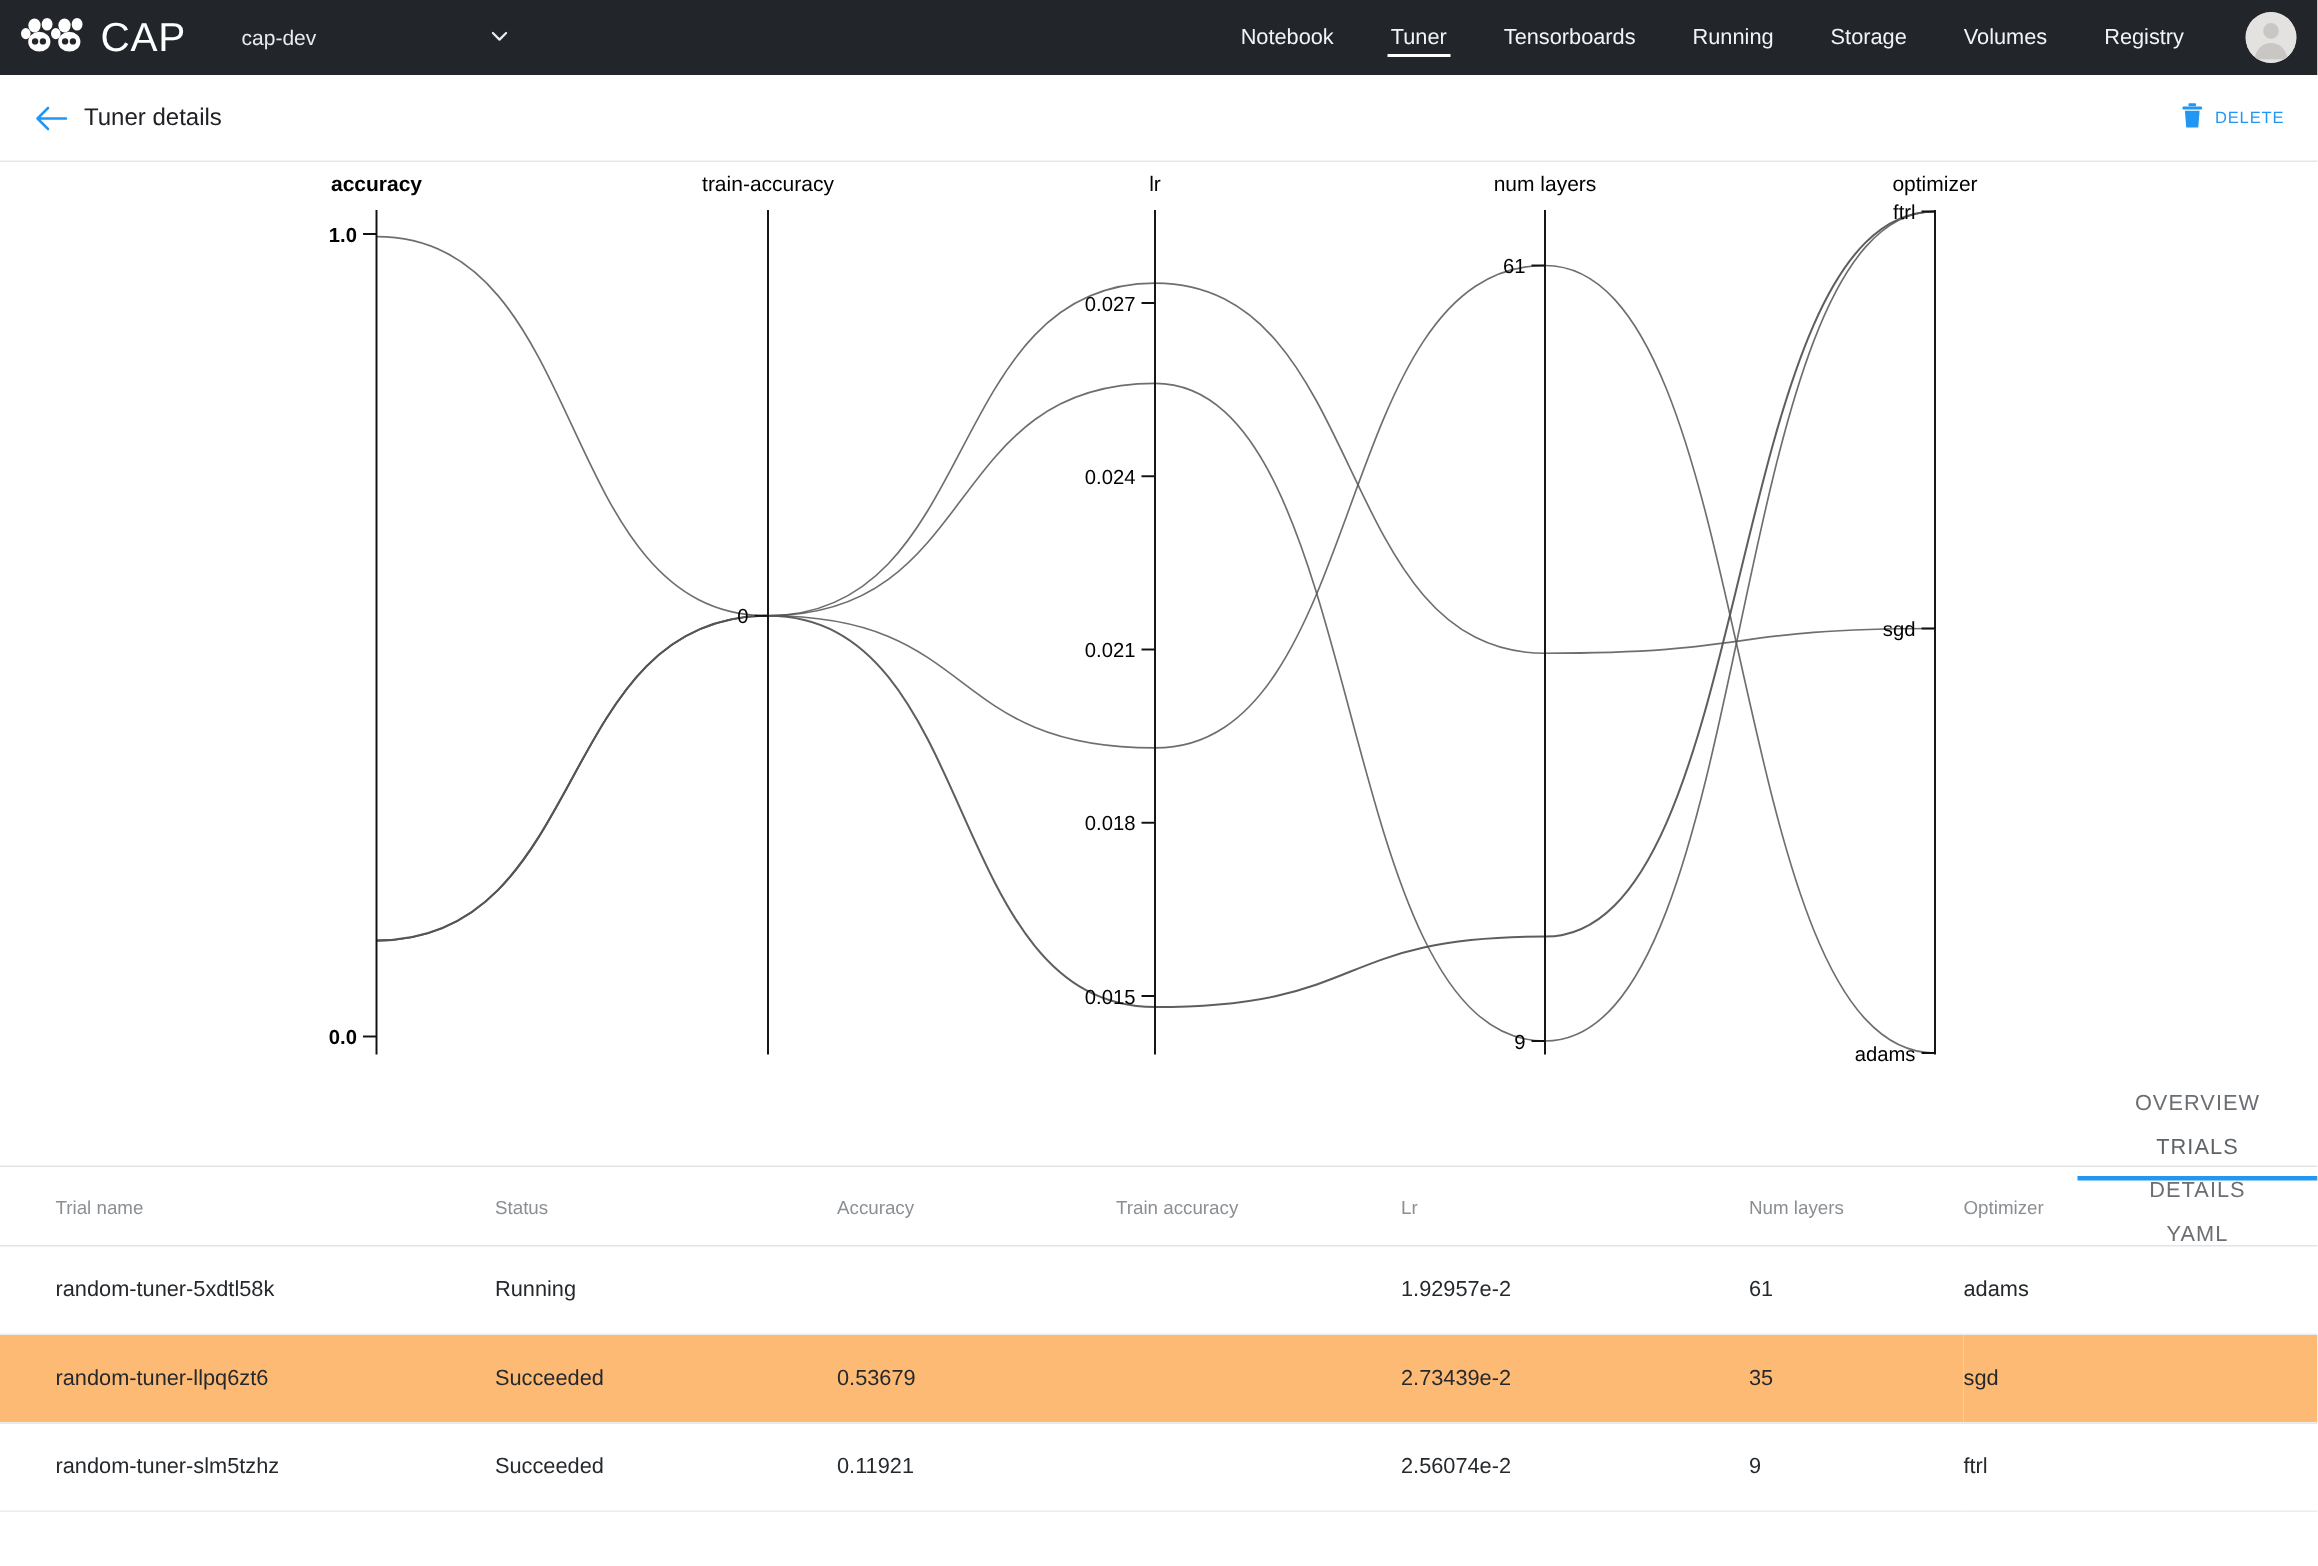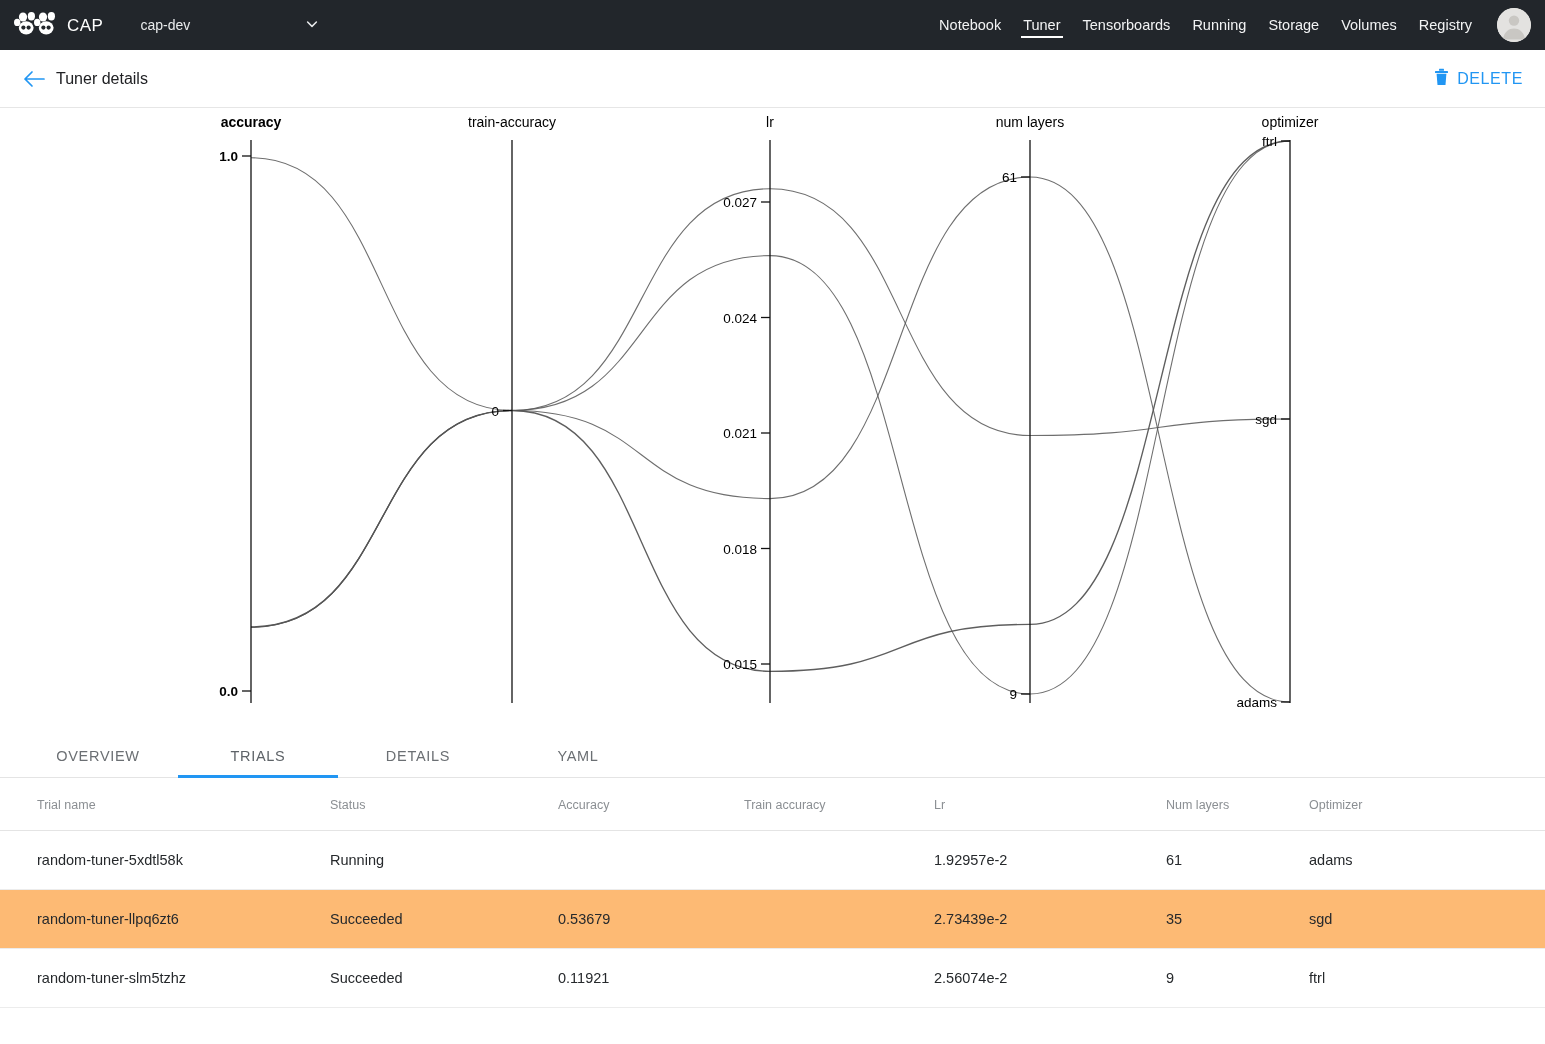--- a/index.html
+++ b/index.html
@@ -17,21 +17,21 @@
     background: #22262b;
     display: flex;
     align-items: center;
     padding: 0 0 0 14px;
     position: relative;
   }
   #brand { display: flex; align-items: center; gap: 7px; }
   #brand-mark { display: block; }
   #brand-text {
     color: #ffffff;
-    font-size: 17px;
+    font-size: 27px;
     letter-spacing: 0.5px;
     font-weight: 400;
     line-height: 1;
   }
   #ns-select {
     margin-left: 37px;
     width: 186px;
     display: flex;
     align-items: center;
     justify-content: space-between;
@@ -40,21 +40,21 @@
     cursor: pointer;
     padding-right: 6px;
   }
   #ns-chevron { display: block; }
 
   #nav {
     margin-left: auto;
     display: flex;
     align-items: center;
     height: 46px;
-    gap: 0;
+    gap: 16px;
     padding-right: 14px;
   }
   .nav-item {
     color: #f2f3f4;
     font-size: 14.5px;
     padding: 0 11px;
     height: 50px;
     display: flex;
     align-items: center;
     position: relative;
@@ -101,41 +101,42 @@
     font-size: 16px;
     color: #202124;
     font-weight: 400;
   }
   #delete-btn {
     margin-left: auto;
     display: flex;
     align-items: center;
     gap: 8px;
     color: #2196f3;
-    font-size: 16px;
+    font-size: 11px;
     font-weight: 500;
     letter-spacing: 0.6px;
     cursor: pointer;
   }
 
   
   #chart-wrap {
     position: relative;
     height: 620px;
     width: 1545px;
   }
   #pc-svg { display: block; }
 
   
   #tabs {
     display: flex;
     align-items: flex-end;
     height: 50px;
     padding-left: 18px;
     border-bottom: 1px solid #e4e4e4;
+    flex-direction: column;
   }
   .tab {
     width: 160px;
     text-align: center;
     font-size: 14.5px;
     letter-spacing: 0.7px;
     color: #6b6f73;
     padding-bottom: 13px;
     cursor: pointer;
     position: relative;

